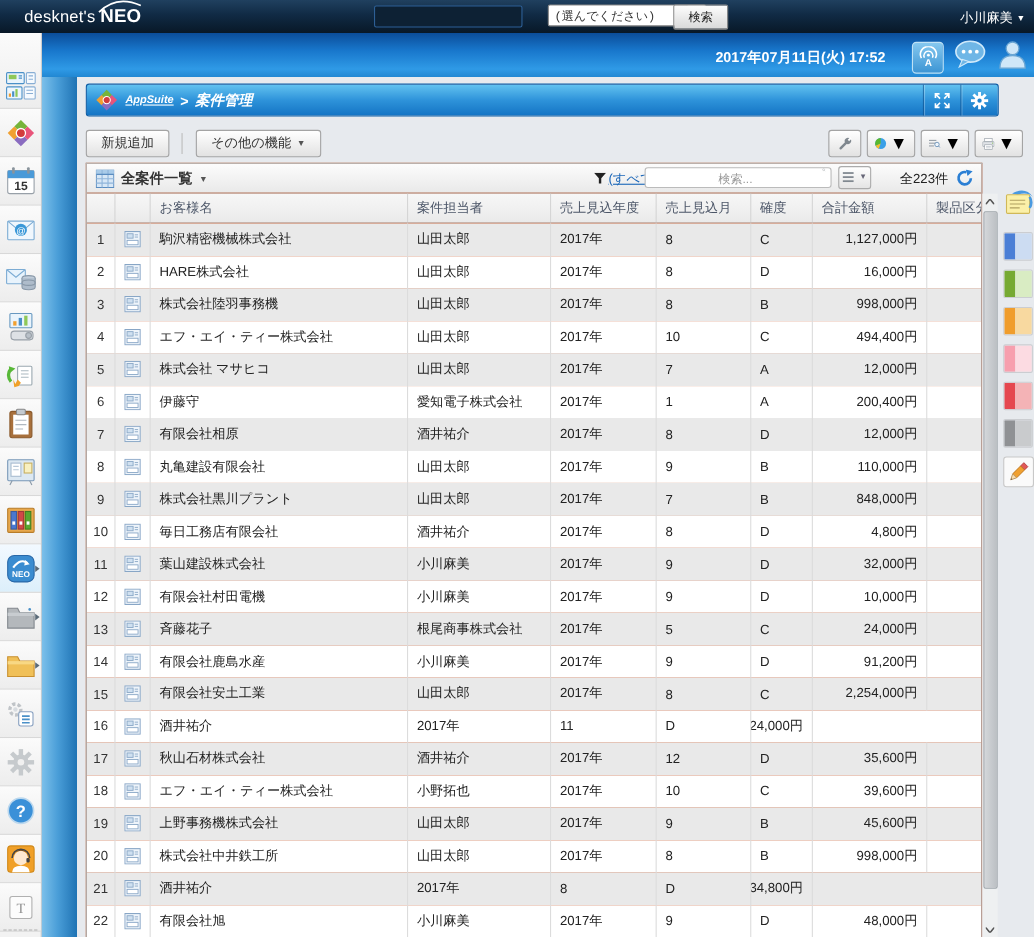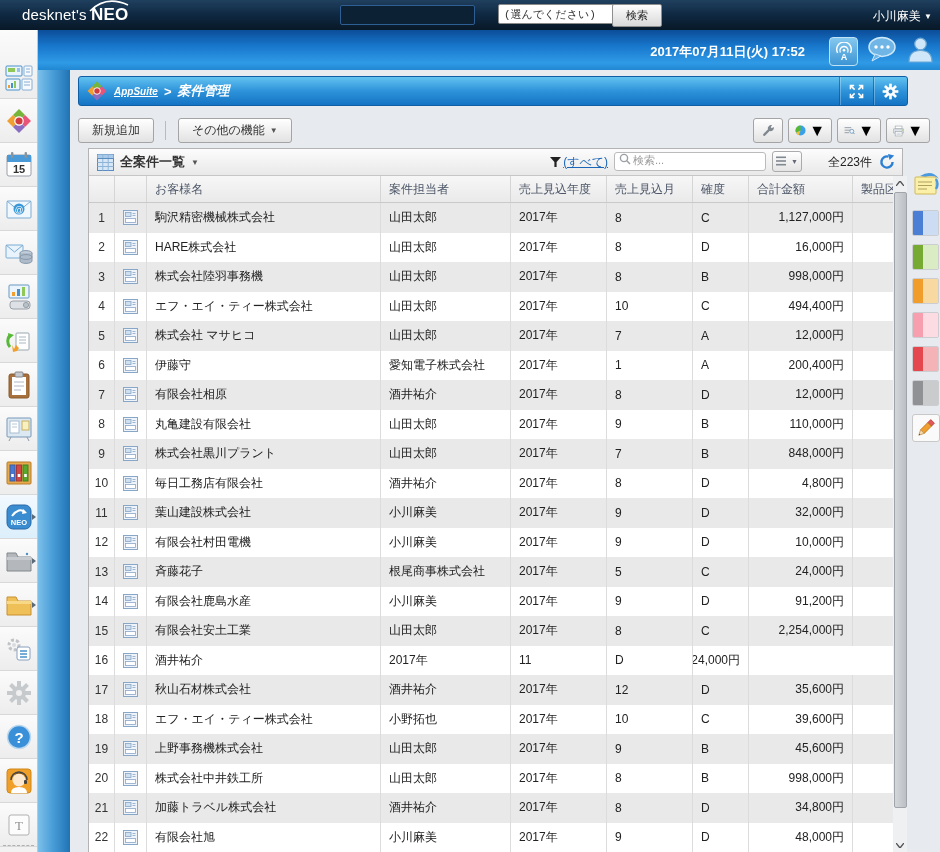--- a/index.html
+++ b/index.html
@@ -65,30 +65,30 @@
     border-radius:3px;font-size:12px;color:#333;display:inline-flex;align-items:center;
     justify-content:center;padding:0 13px;box-sizing:border-box;cursor:pointer;vertical-align:top;}
   .btn .dn{font-size:8px;color:#555;margin-left:5px;}
   .tb-div{display:inline-block;width:1px;height:19px;background:#bbb;margin:3px 7px 0 7px;vertical-align:top;}
   .tb-right{position:absolute;right:0;top:0;display:flex;gap:5px;}
   .icon-btn{height:25px;background:linear-gradient(#ffffff,#e2e2e2);border:1px solid #a4a4a4;
     border-radius:3px;display:flex;align-items:center;justify-content:center;gap:3px;
     padding:0 6px;box-sizing:border-box;cursor:pointer;}
   
   .panel{position:absolute;left:78px;top:148px;width:815px;height:704px;
-    border:1px solid #b3b3b3;border-bottom:none;background:#c2410c;box-sizing:border-box;margin-left:10px;}
+    border:1px solid #b3b3b3;border-bottom:none;background:#c2410c;box-sizing:border-box;}
   .listbar{position:relative;height:26px;background:linear-gradient(#fcfcfc,#e9e9e9);
     border-bottom:1px solid #c6c6c6;display:flex;align-items:center;}
   .lb-title{display:flex;align-items:center;gap:6px;padding-left:8px;font-size:13px;
     font-weight:bold;color:#333;cursor:pointer;}
   .lb-title .dn{font-size:8px;color:#555;}
   .lb-filter{position:absolute;right:294px;top:0;height:100%;display:flex;align-items:center;gap:2px;cursor:pointer;}
   .lb-filter a{color:#1a66b8;font-size:12px;text-decoration:underline;}
-  .lb-search{position:absolute;right:136px;top:3px;width:152px;height:19px;background:#fff;
-    border:1px solid #bbb;border-radius:3px;display:flex;align-items:flex-start;padding-left:4px;box-sizing:border-box;}
+  .lb-search{position:absolute;right:136px;top:3px;width:170px;height:19px;background:#fff;
+    border:1px solid #bbb;border-radius:3px;display:flex;align-items:flex-end;padding-left:4px;box-sizing:border-box;flex-direction:column;}
   .lb-search input{border:none;outline:none;flex:1;font-size:11px;color:#444;background:transparent;width:100px;}
   .lb-search input::placeholder{color:#999;}
   .lb-listbtn{position:absolute;right:100px;top:2px;width:30px;height:21px;
     background:linear-gradient(#fff,#e4e4e4);border:1px solid #ababab;border-radius:3px;
     display:flex;align-items:center;justify-content:center;gap:2px;cursor:pointer;box-sizing:border-box;}
   .lb-count{position:absolute;right:30px;font-size:12px;color:#222;}
   .lb-refresh{position:absolute;right:7px;top:5px;cursor:pointer;}
   
   .grid-cols{display:grid;grid-template-columns:26px 32px 234px 130px 96px 86px 56px 104px 1fr;}
   .colhead{height:27px;background:linear-gradient(#f7f7f7,#eaeaea);border-bottom:1px solid #c9c9c9;
@@ -911,21 +911,20 @@
       <div class="cell num c-no">21</div>
       <div class="cell ic">
         <svg width="15" height="15" viewBox="0 0 15 15">
           <rect x="0.5" y="0.5" width="14" height="14" fill="#eef4fa" stroke="#88a6c6"></rect>
           <rect x="2.5" y="2.5" width="5.5" height="4" fill="#cfe0f0" stroke="#88a6c6" stroke-width="0.8"></rect>
           <line x1="9.5" y1="3.5" x2="12.5" y2="3.5" stroke="#88a6c6" stroke-width="0.8"></line>
           <line x1="9.5" y1="5.5" x2="12.5" y2="5.5" stroke="#88a6c6" stroke-width="0.8"></line>
           <rect x="2.5" y="8.5" width="10" height="4" fill="#fff" stroke="#88a6c6" stroke-width="0.8"></rect>
         </svg>
       </div>
-      <div class="cell c-customer">加藤トラベル株式会社</div>
       <div class="cell c-rep">酒井祐介</div>
       <div class="cell c-year">2017年</div>
       <div class="cell c-month">8</div>
       <div class="cell c-grade">D</div>
       <div class="cell amt c-amount">34,800円</div>
       <div class="cell" style="border-right:none"></div>
     </div>
 
     <div class="row grid-cols">
       <div class="cell num c-no">22</div>

